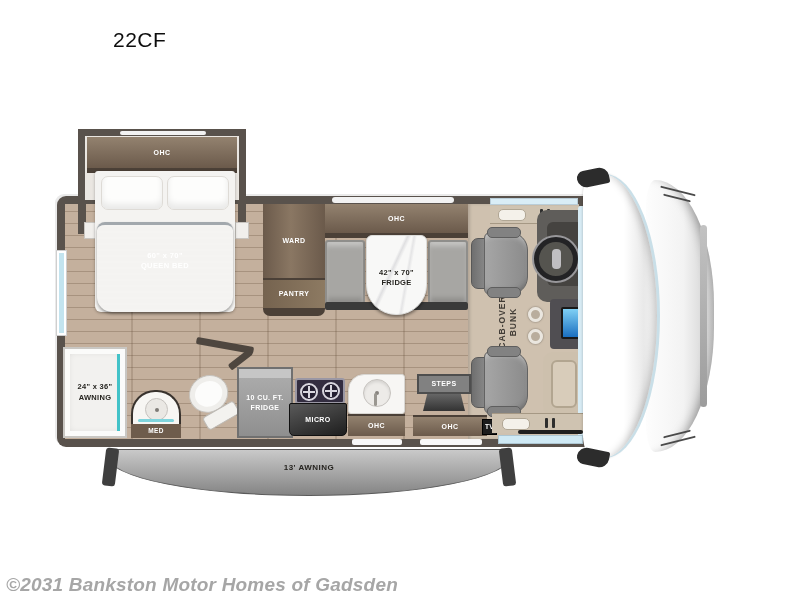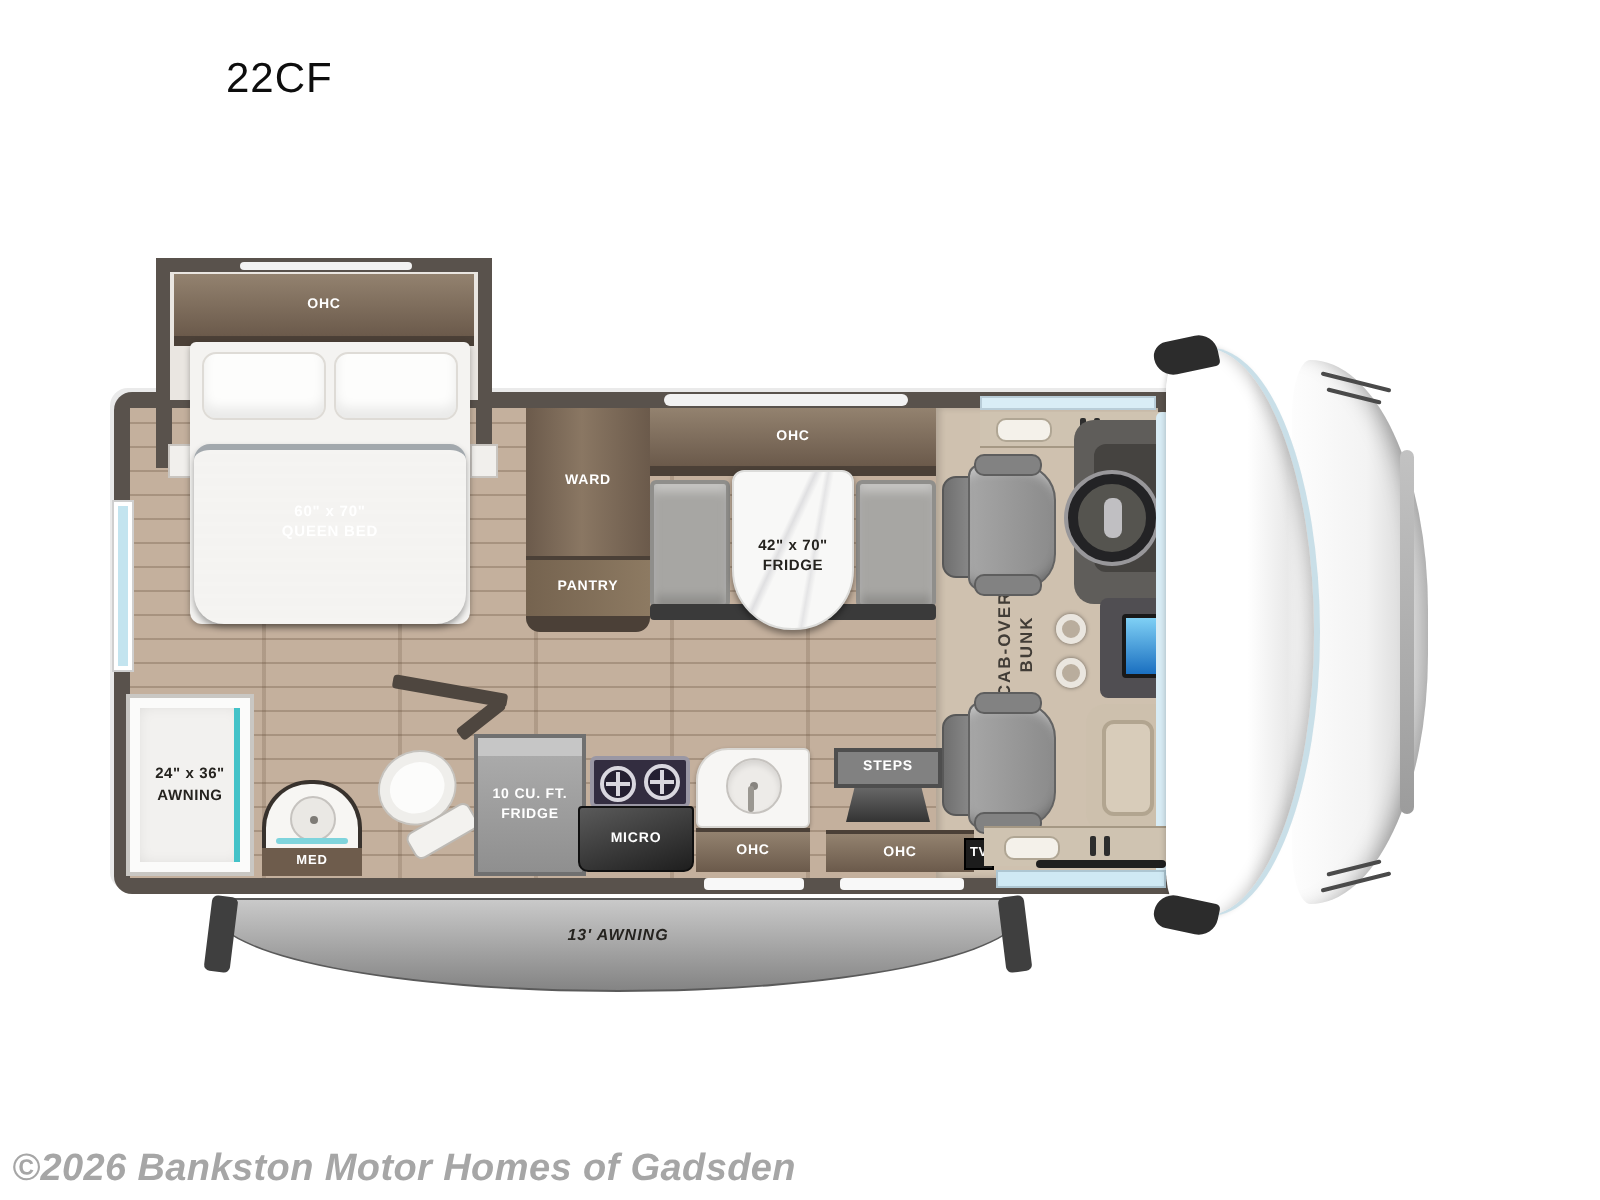--- a/index.html
+++ b/index.html
@@ -167,21 +167,21 @@
          border-top:2px solid #4b4037;box-sizing:border-box;display:flex;align-items:center;justify-content:center;font-size:7px;}
   .tv{left:482px;top:419px;width:15px;height:16px;background:#1c1c1c;border:1px solid #000;box-sizing:border-box;
       display:flex;align-items:center;justify-content:center;font-size:6.5px;}
   .bwin1{left:352px;top:439px;width:50px;height:6px;background:#f8f8f8;border-radius:2px;}
   .bwin2{left:420px;top:439px;width:62px;height:6px;background:#f8f8f8;border-radius:2px;}
 
   
   .awning{left:107px;top:449px;width:404px;height:47px;border:1px solid #5a5a5a;box-sizing:border-box;
           background:linear-gradient(180deg,#c9c9c9,#a3a3a3 55%,#848484);
           border-radius:6px 6px 50% 50% / 6px 6px 40px 40px;
-          display:flex;align-items:flex-start;justify-content:center;padding-top:13px;font-size:8px;letter-spacing:.5px;font-style:italic;}
+          display:flex;align-items:flex-start;justify-content:center;padding-top:13px;font-size:8px;letter-spacing:.5px;}
   .awning::before,.awning::after{content:"";position:absolute;top:-2px;width:13px;height:38px;background:#3f3f3f;border-radius:3px;}
   .awning::before{left:-4px;transform:rotate(7deg);}
   .awning::after{right:-4px;transform:rotate(-7deg);}
 </style>
 </head>
 <body>
 
 <div class="canvas">
 
   <div class="abs title">22CF</div>
@@ -325,14 +325,14 @@
   <div class="abs seam seam3"></div>
   <div class="abs seam seam4"></div>
   <div class="abs cabfront"></div>
   <div class="abs mirror mir-t"></div>
   <div class="abs mirror mir-b"></div>
 
   <div class="abs awning lbl-dark">
     <span>13' AWNING</span>
   </div>
 
-  <div class="abs copyright">©2026 Bankston Motor Homes of Gadsden</div>
+  <div class="abs copyright">©2031 Bankston Motor Homes of Gadsden</div>
 </div>
 
 </body></html>

